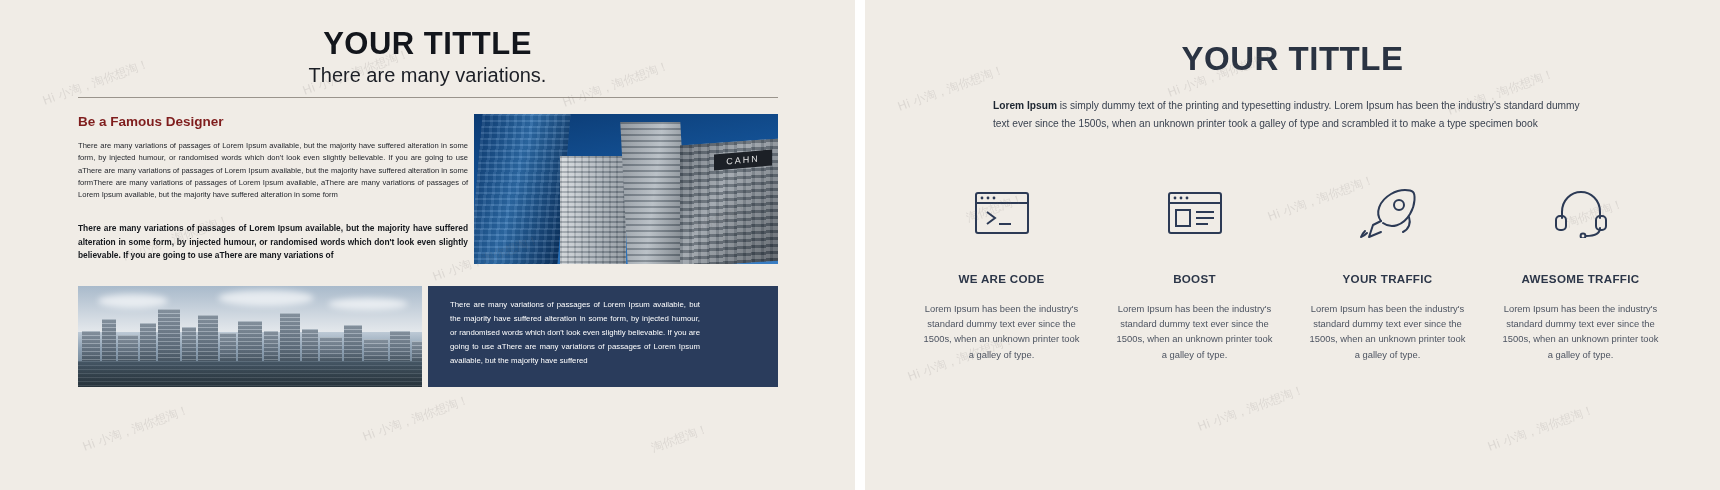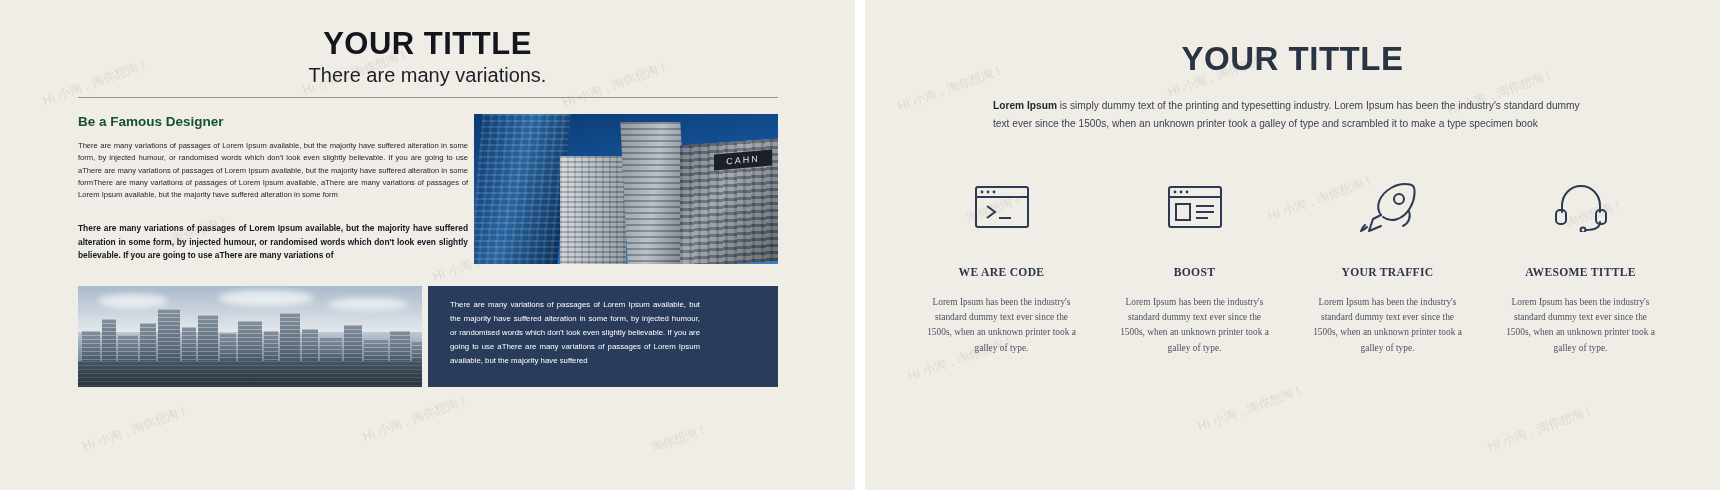--- a/index.html
+++ b/index.html
@@ -84,21 +84,21 @@
     width: 700px;
     height: 1px;
     background: #9a948c;
   }
   .l-heading {
     position: absolute;
     left: 78px;
     top: 114px;
     font-size: 13.5px;
     font-weight: bold;
-    color: #14532d;
+    color: #7f1d1d;
   }
   .l-body1 {
     position: absolute;
     left: 78px;
     top: 140px;
     width: 390px;
     font-size: 7.6px;
     line-height: 1.62;
     color: #23262c;
     text-align: justify;
@@ -294,24 +294,23 @@
     font-size: 10.2px;
     line-height: 1.72;
     color: #3a4250;
   }
   .r-lead b {
     color: #1e2631;
   }
   .cols {
     position: absolute;
     left: 40px;
-    top: 176px;
+    top: 182px;
     width: 775px;
     display: flex;
-    font-family: Liberation Serif, serif;
   }
   .col {
     width: 193px;
     text-align: center;
   }
   .col-icon {
     height: 62px;
     display: flex;
     align-items: center;
     justify-content: center;
@@ -464,21 +463,21 @@
       <div class="col">
         <div class="col-icon">
           <svg width="58" height="50" viewBox="0 0 58 50" fill="none" stroke="#2c3a55" stroke-width="2" stroke-linecap="round" stroke-linejoin="round">
             <path d="M10 30 V24 C10 12 19 4 29 4 C39 4 48 12 48 24 V30"></path>
             <rect x="4" y="28" width="10" height="14" rx="4"></rect>
             <rect x="44" y="28" width="10" height="14" rx="4"></rect>
             <path d="M48 40 C48 46 42 48 34 48"></path>
             <circle cx="31" cy="48" r="2.4"></circle>
           </svg>
         </div>
-        <div class="col-title">AWESOME TITTLE</div>
+        <div class="col-title">AWESOME TRAFFIC</div>
         <div class="col-text">Lorem Ipsum has been the industry's standard dummy text ever since the 1500s, when an unknown printer took a galley of type.</div>
       </div>
 
     </div>
 
     <div class="wm-layer">
       <span class="wm" style="left:30px;top:80px;">Hi 小淘，淘你想淘！</span>
       <span class="wm" style="left:300px;top:66px;">Hi 小淘，淘你想淘！</span>
       <span class="wm" style="left:580px;top:84px;">Hi 小淘，淘你想淘！</span>
       <span class="wm" style="left:100px;top:200px;">淘你想淘！</span>

